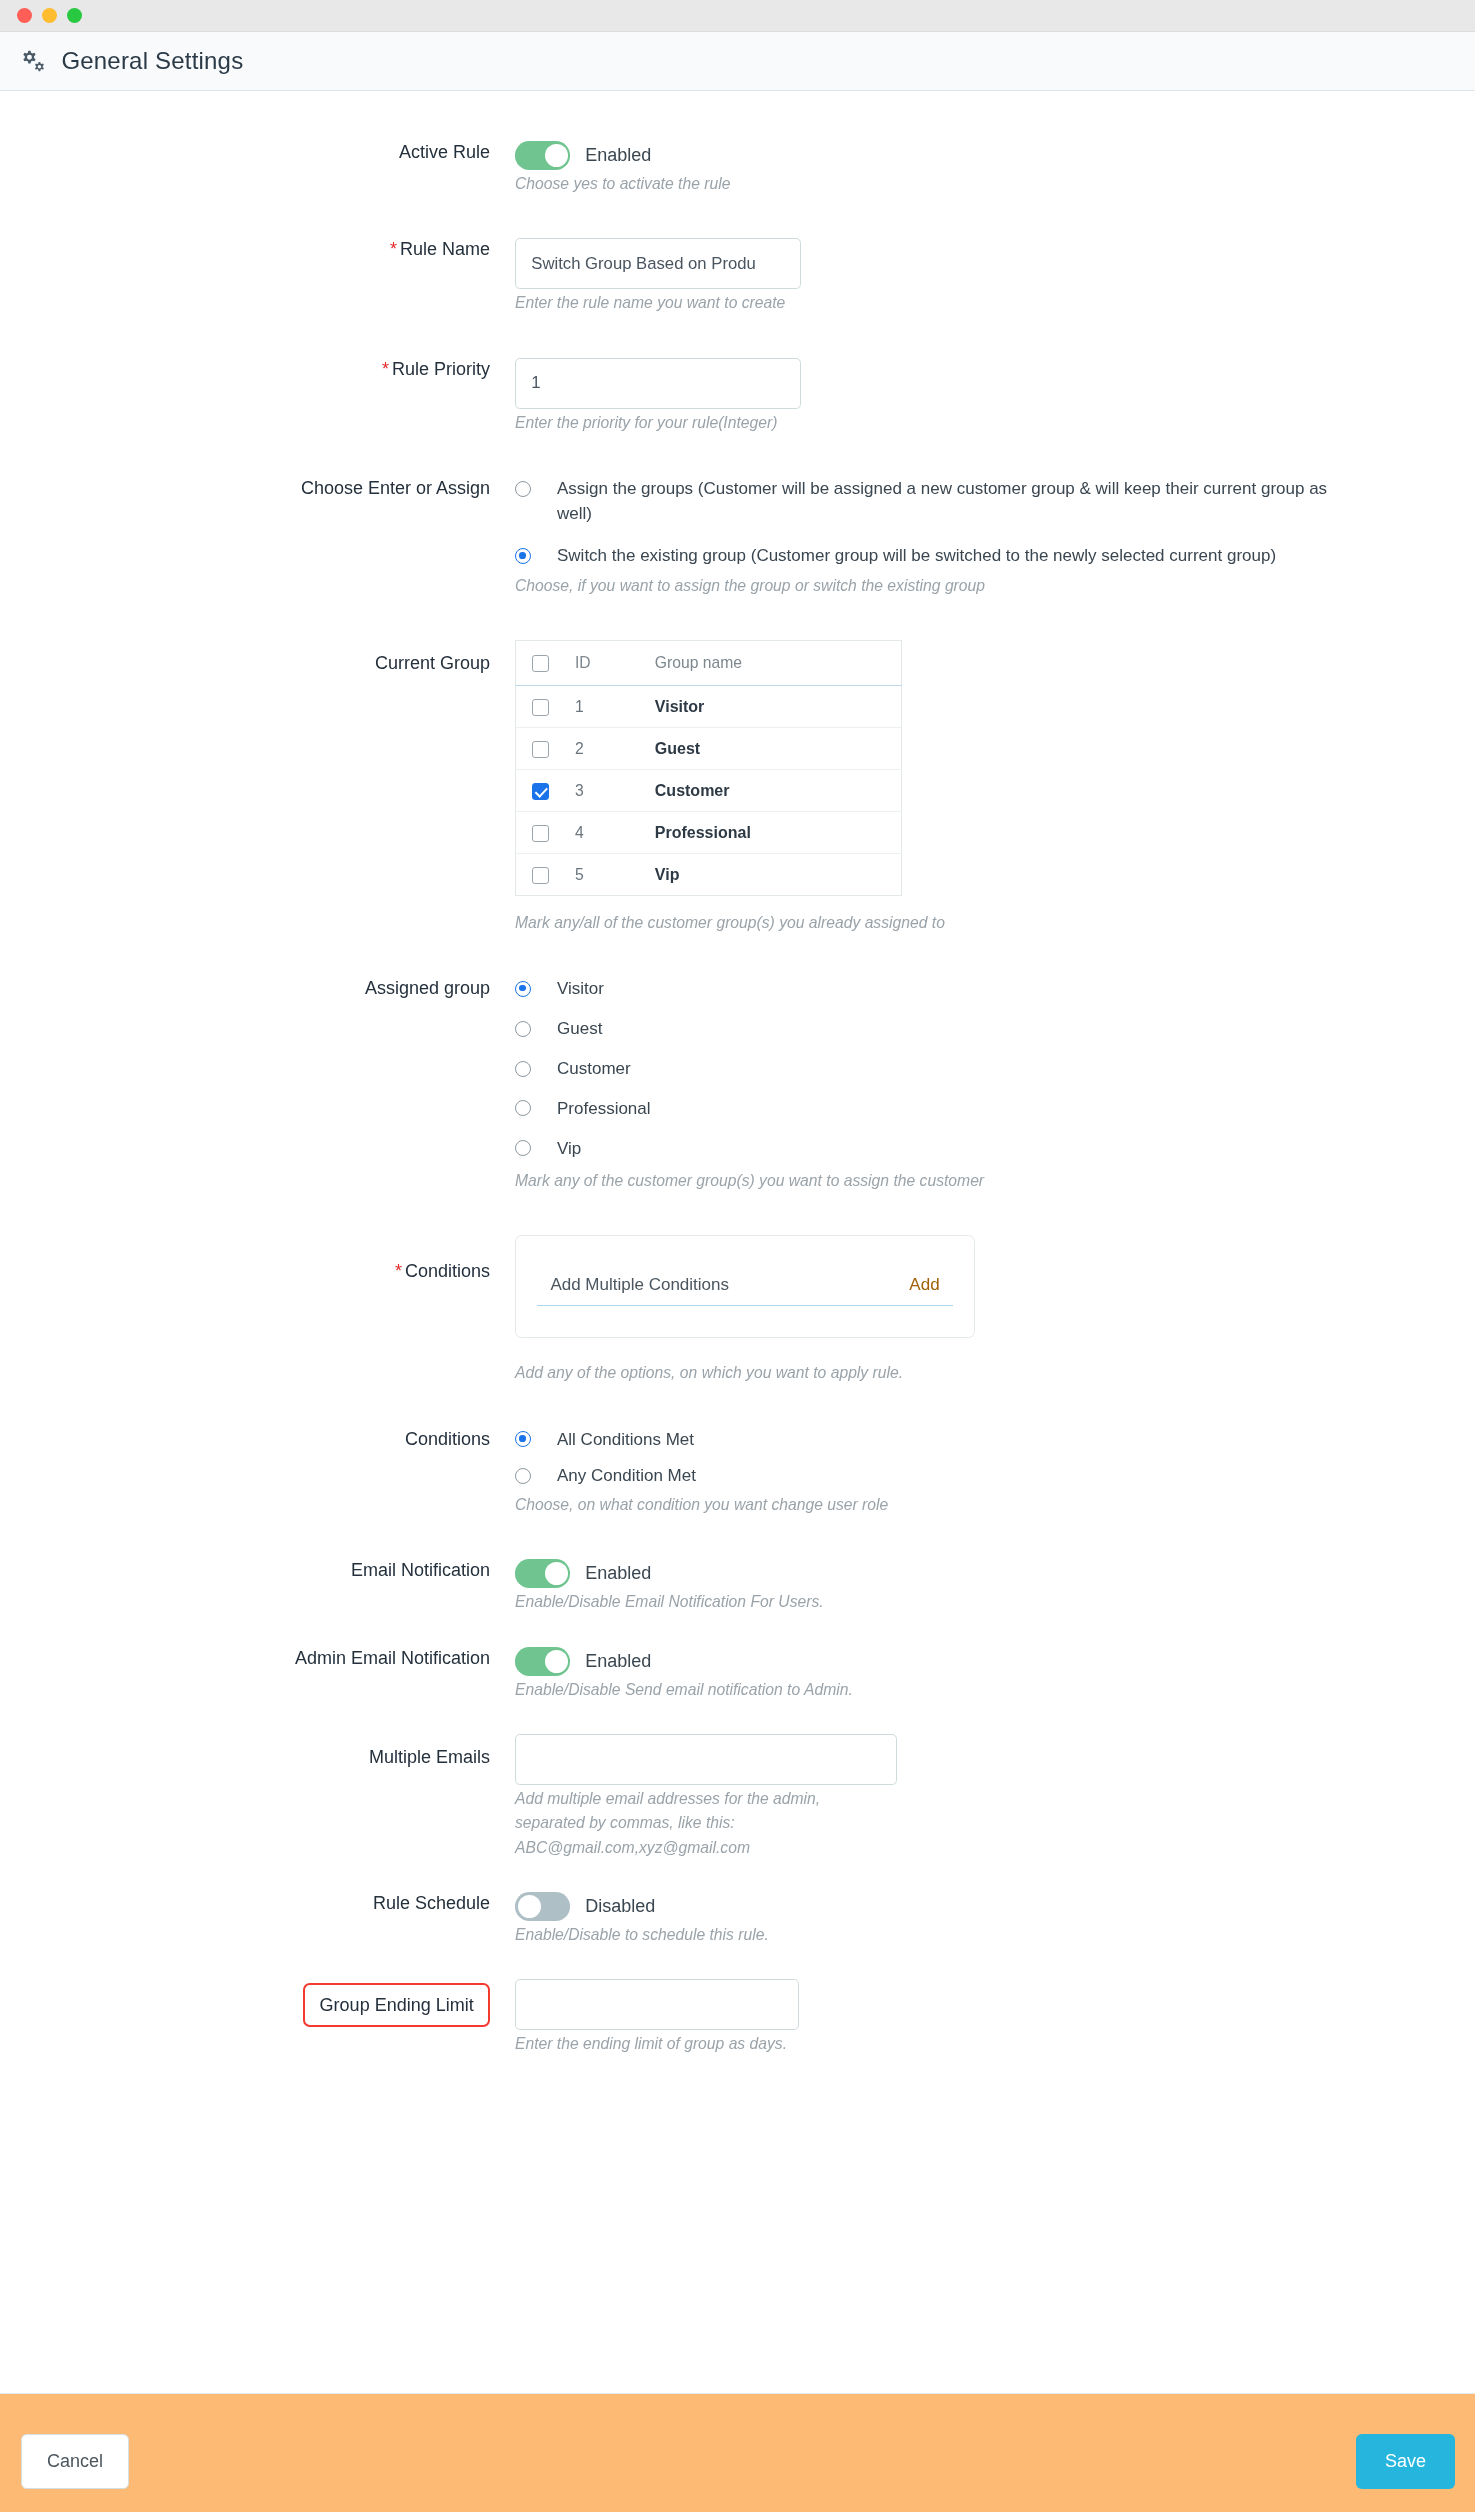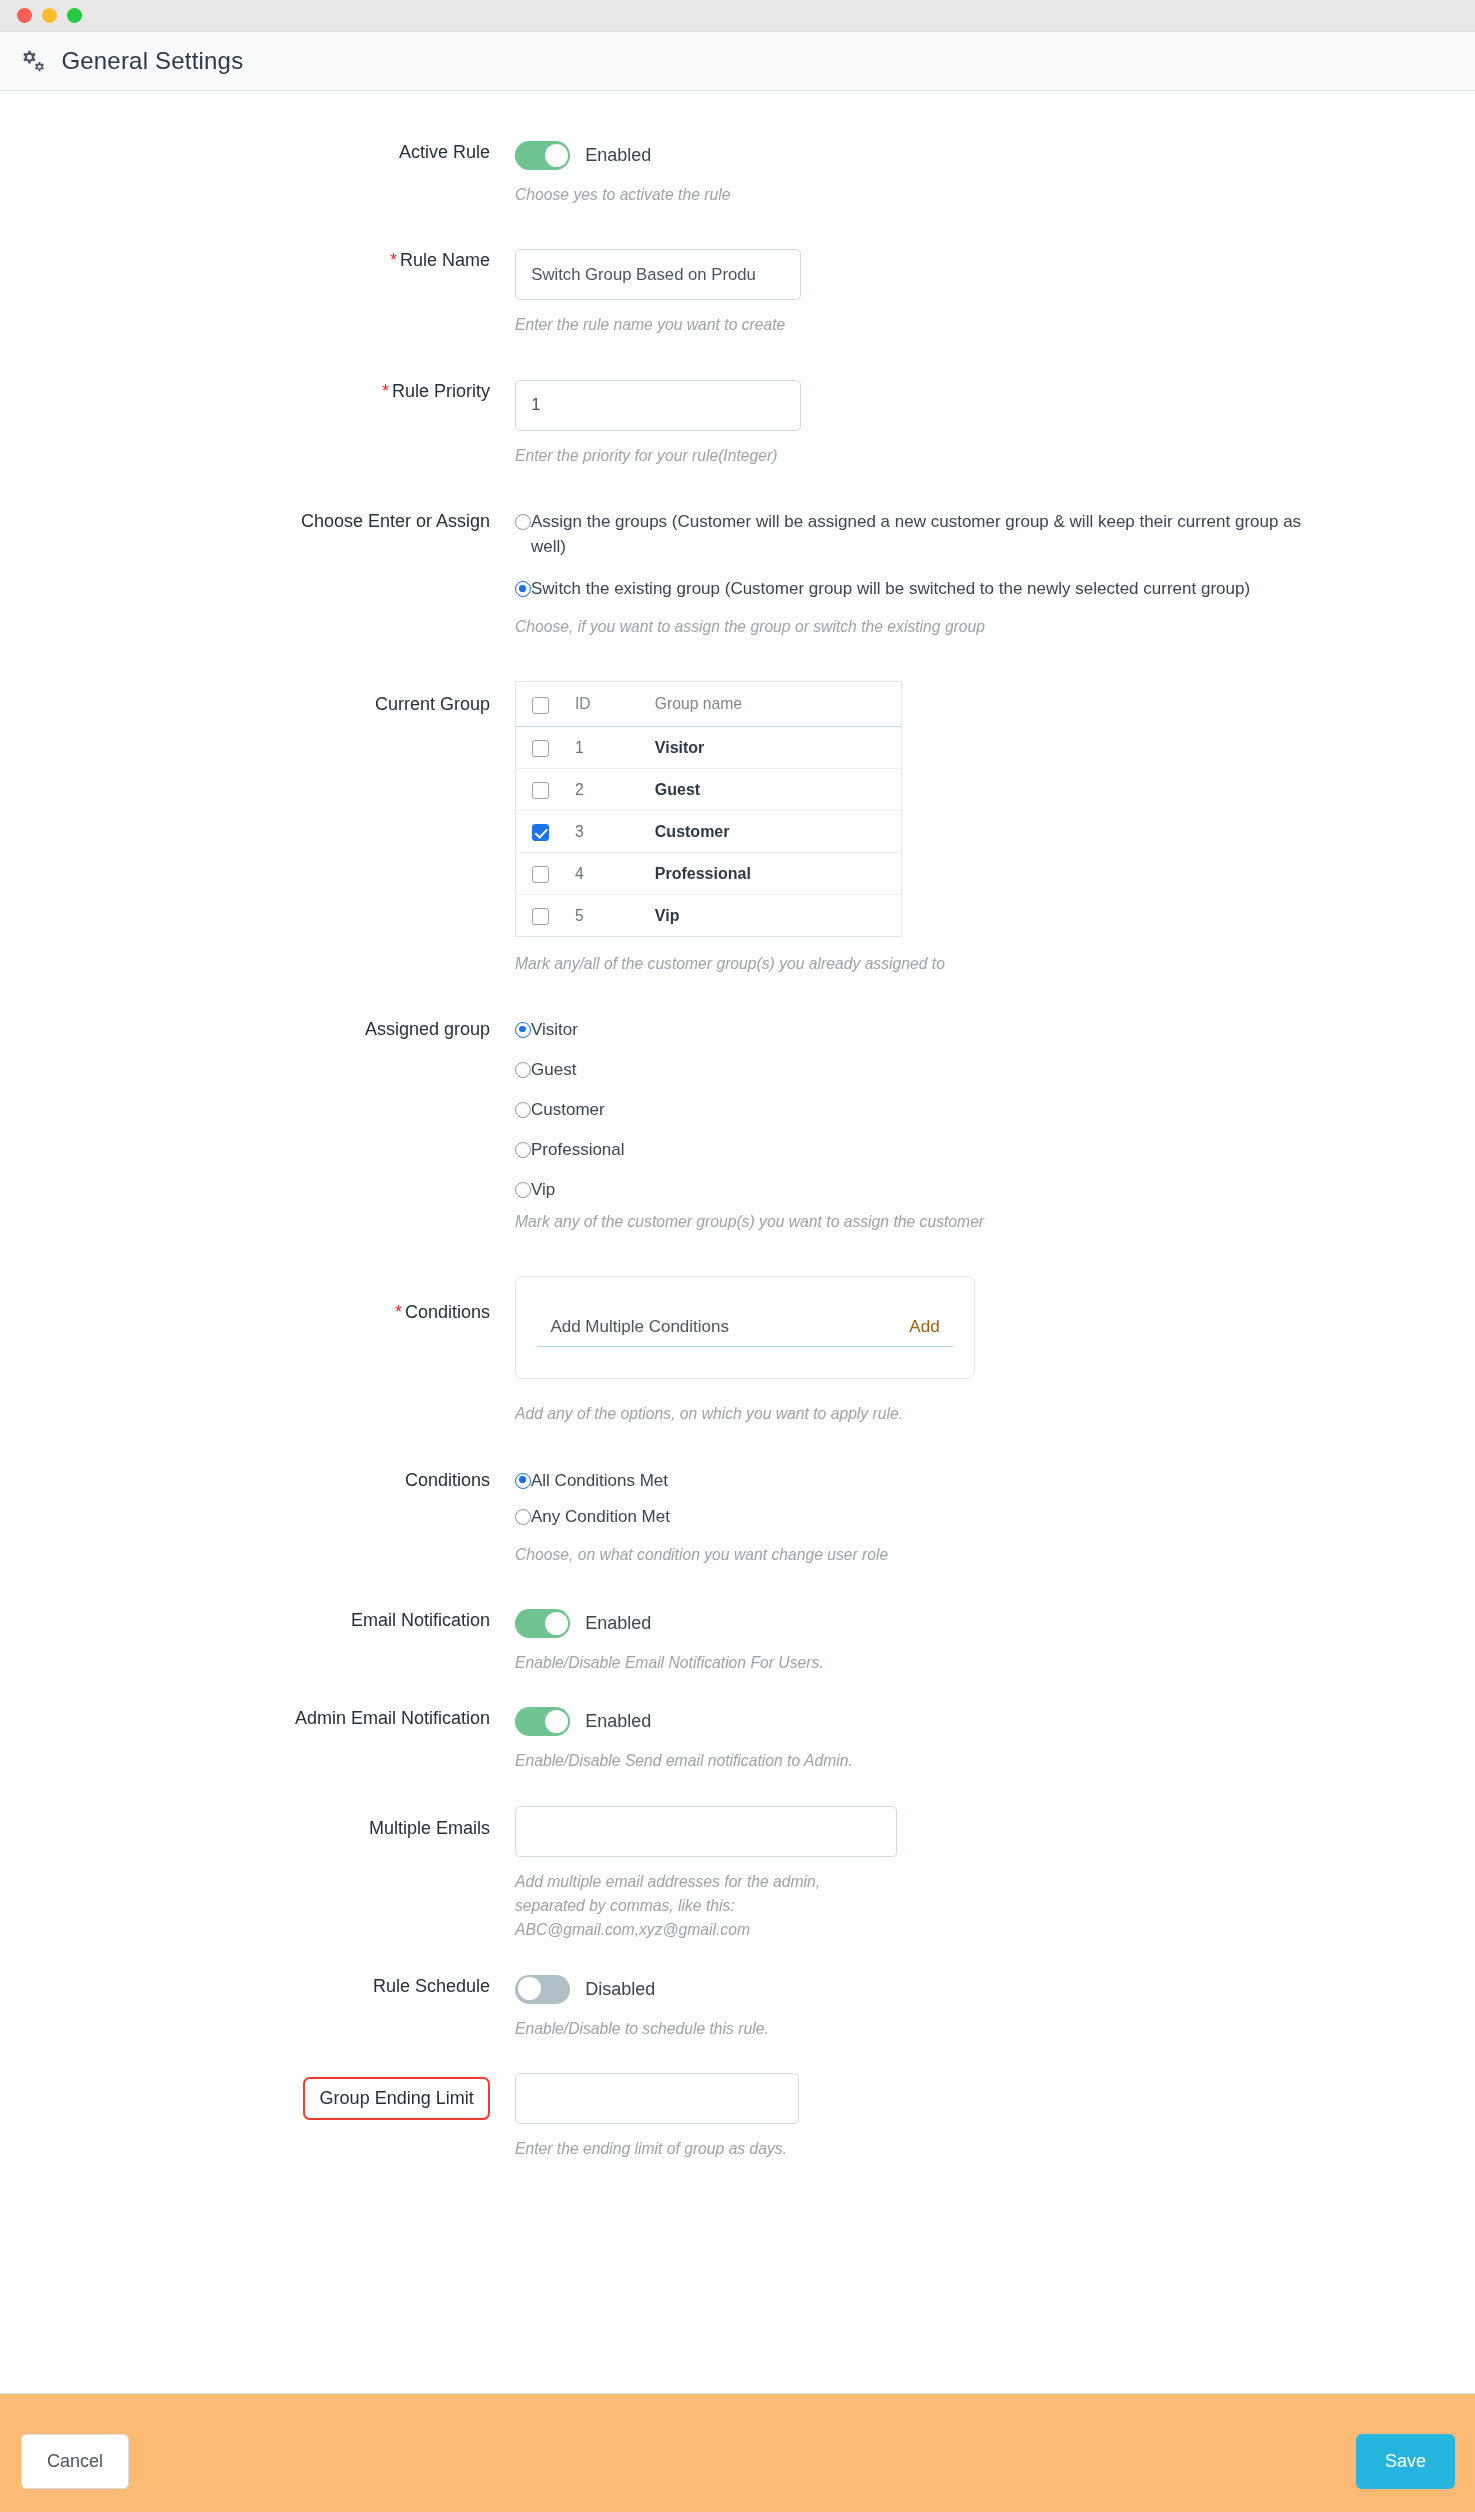--- a/index.html
+++ b/index.html
@@ -65,21 +65,21 @@
     flex: 0 0 515px;
   }
   .label-col .req { color: #e02b2b; margin-right: 2.9px; }
   .field-col { flex: 1 1 auto; padding-right: 38px; }
 
   .hint {
     font-size: 15.7px;
     color: #9aa3a9;
     font-style: italic;
     line-height: 1.55;
-    margin-top: 13px;
+    margin-top: 2px;
     max-width: 344px;
   }
   .hint.wide { max-width: 611px; }
 
   
   .toggle-wrap { display: flex; align-items: center; gap: 15.3px; }
   .toggle {
     width: 55px; height: 29px; border-radius: 14.3px;
     position: relative; flex: 0 0 55px;
     background: #6fc490;
@@ -99,21 +99,21 @@
     border: 1px solid #cfdadd; border-radius: 4.8px;
     font-size: 16.7px; color: #4a5560;
     padding: 0 15.3px;
     font-family: "Liberation Sans", sans-serif;
     background: #fff; outline: none;
   }
   .text-input.narrow { width: 284px; }
   .text-input.wide { width: 382px; }
 
   
-  .radio-line { display: flex; align-items: flex-start; gap: 0; margin-bottom: 4.8px; }
+  .radio-line { display: flex; align-items: flex-start; gap: 26px; margin-bottom: 4.8px; }
   .radio {
     width: 16px; height: 16px; border-radius: 50%;
     border: 1.5px solid #8d989f; background: #fff;
     flex: 0 0 16px; margin-top: 3.8px; position: relative;
   }
   .radio.checked { border-color: #1a73e8; background: #fff; }
   .radio.checked::after {
     content: ""; position: absolute;
     top: 2.9px; left: 2.9px; width: 6.7px; height: 6.7px;
     border-radius: 50%; background: #1a73e8;

